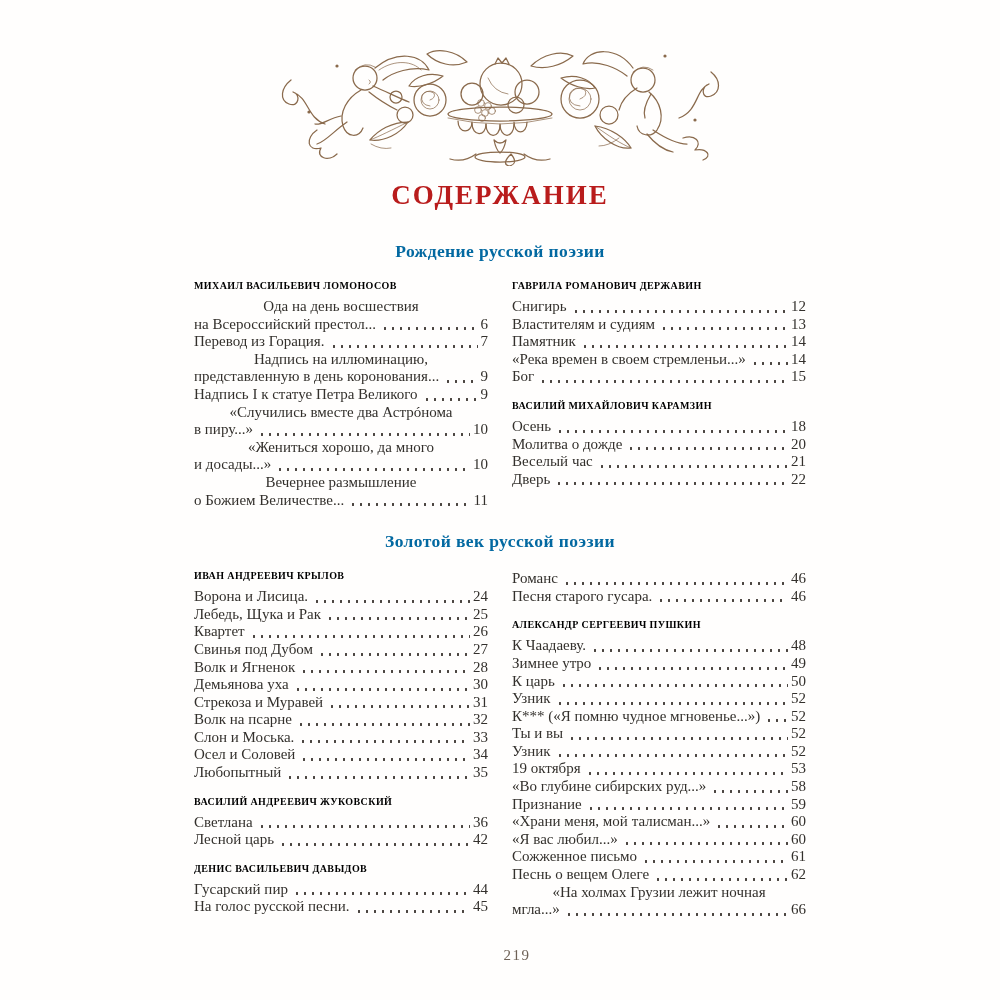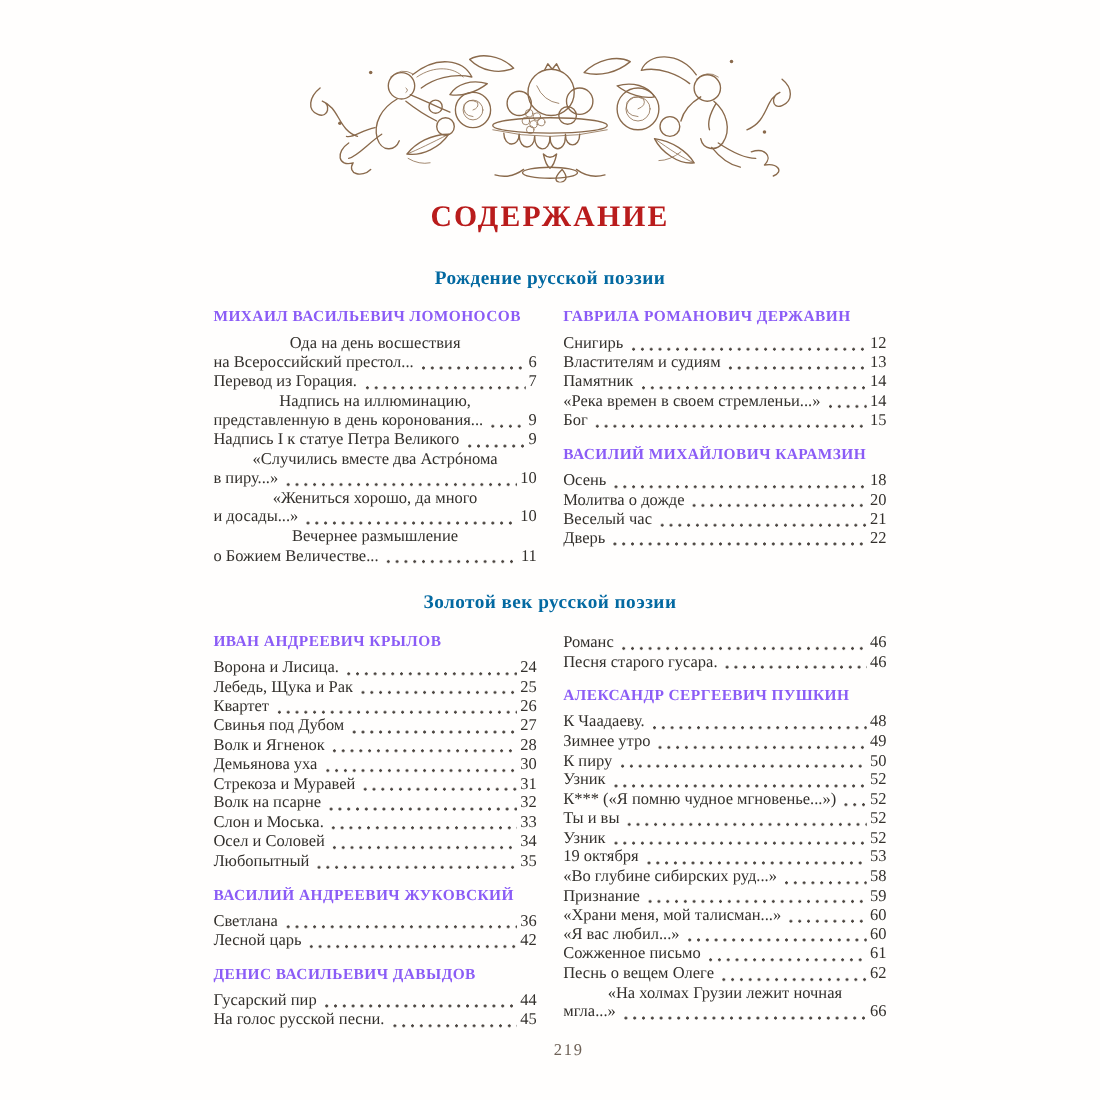--- a/index.html
+++ b/index.html
@@ -27,23 +27,23 @@
     color:#0369a1;
     letter-spacing:0.4px;
     margin:30px 0 18px;
   }
   .toc-section + .toc-section .section-heading{margin-top:22px;}
   .columns{display:grid;grid-template-columns:1fr 1fr;column-gap:24px;}
   .column{min-width:0;}
   .group + .group{margin-top:13px;}
   .author{
     font-weight:bold;
-    font-size:14px;
+    font-size:10px;
     letter-spacing:0.4px;
-    color:#8b5cf6;
+    color:#000000;
     margin:0 0 7px;
   }
   .group + .group .author{margin-top:14px;}
   .entry{overflow:hidden;text-align:center;}
   .line,.pg,.t{
     font-size:15px;
     line-height:17.6px;
     color:#33302c;
   }
   .lastline{display:flex;align-items:baseline;}
@@ -446,21 +446,21 @@
               </div>
               <div class="entry">
                 <div class="lastline">
                   <span class="t">Зимнее утро</span>
                   <span class="dots"></span>
                   <span class="pg">49</span>
                 </div>
               </div>
               <div class="entry">
                 <div class="lastline">
-                  <span class="t">К пиру</span>
+                  <span class="t">К царь</span>
                   <span class="dots"></span>
                   <span class="pg">50</span>
                 </div>
               </div>
               <div class="entry">
                 <div class="lastline">
                   <span class="t">Узник</span>
                   <span class="dots"></span>
                   <span class="pg">52</span>
                 </div>

